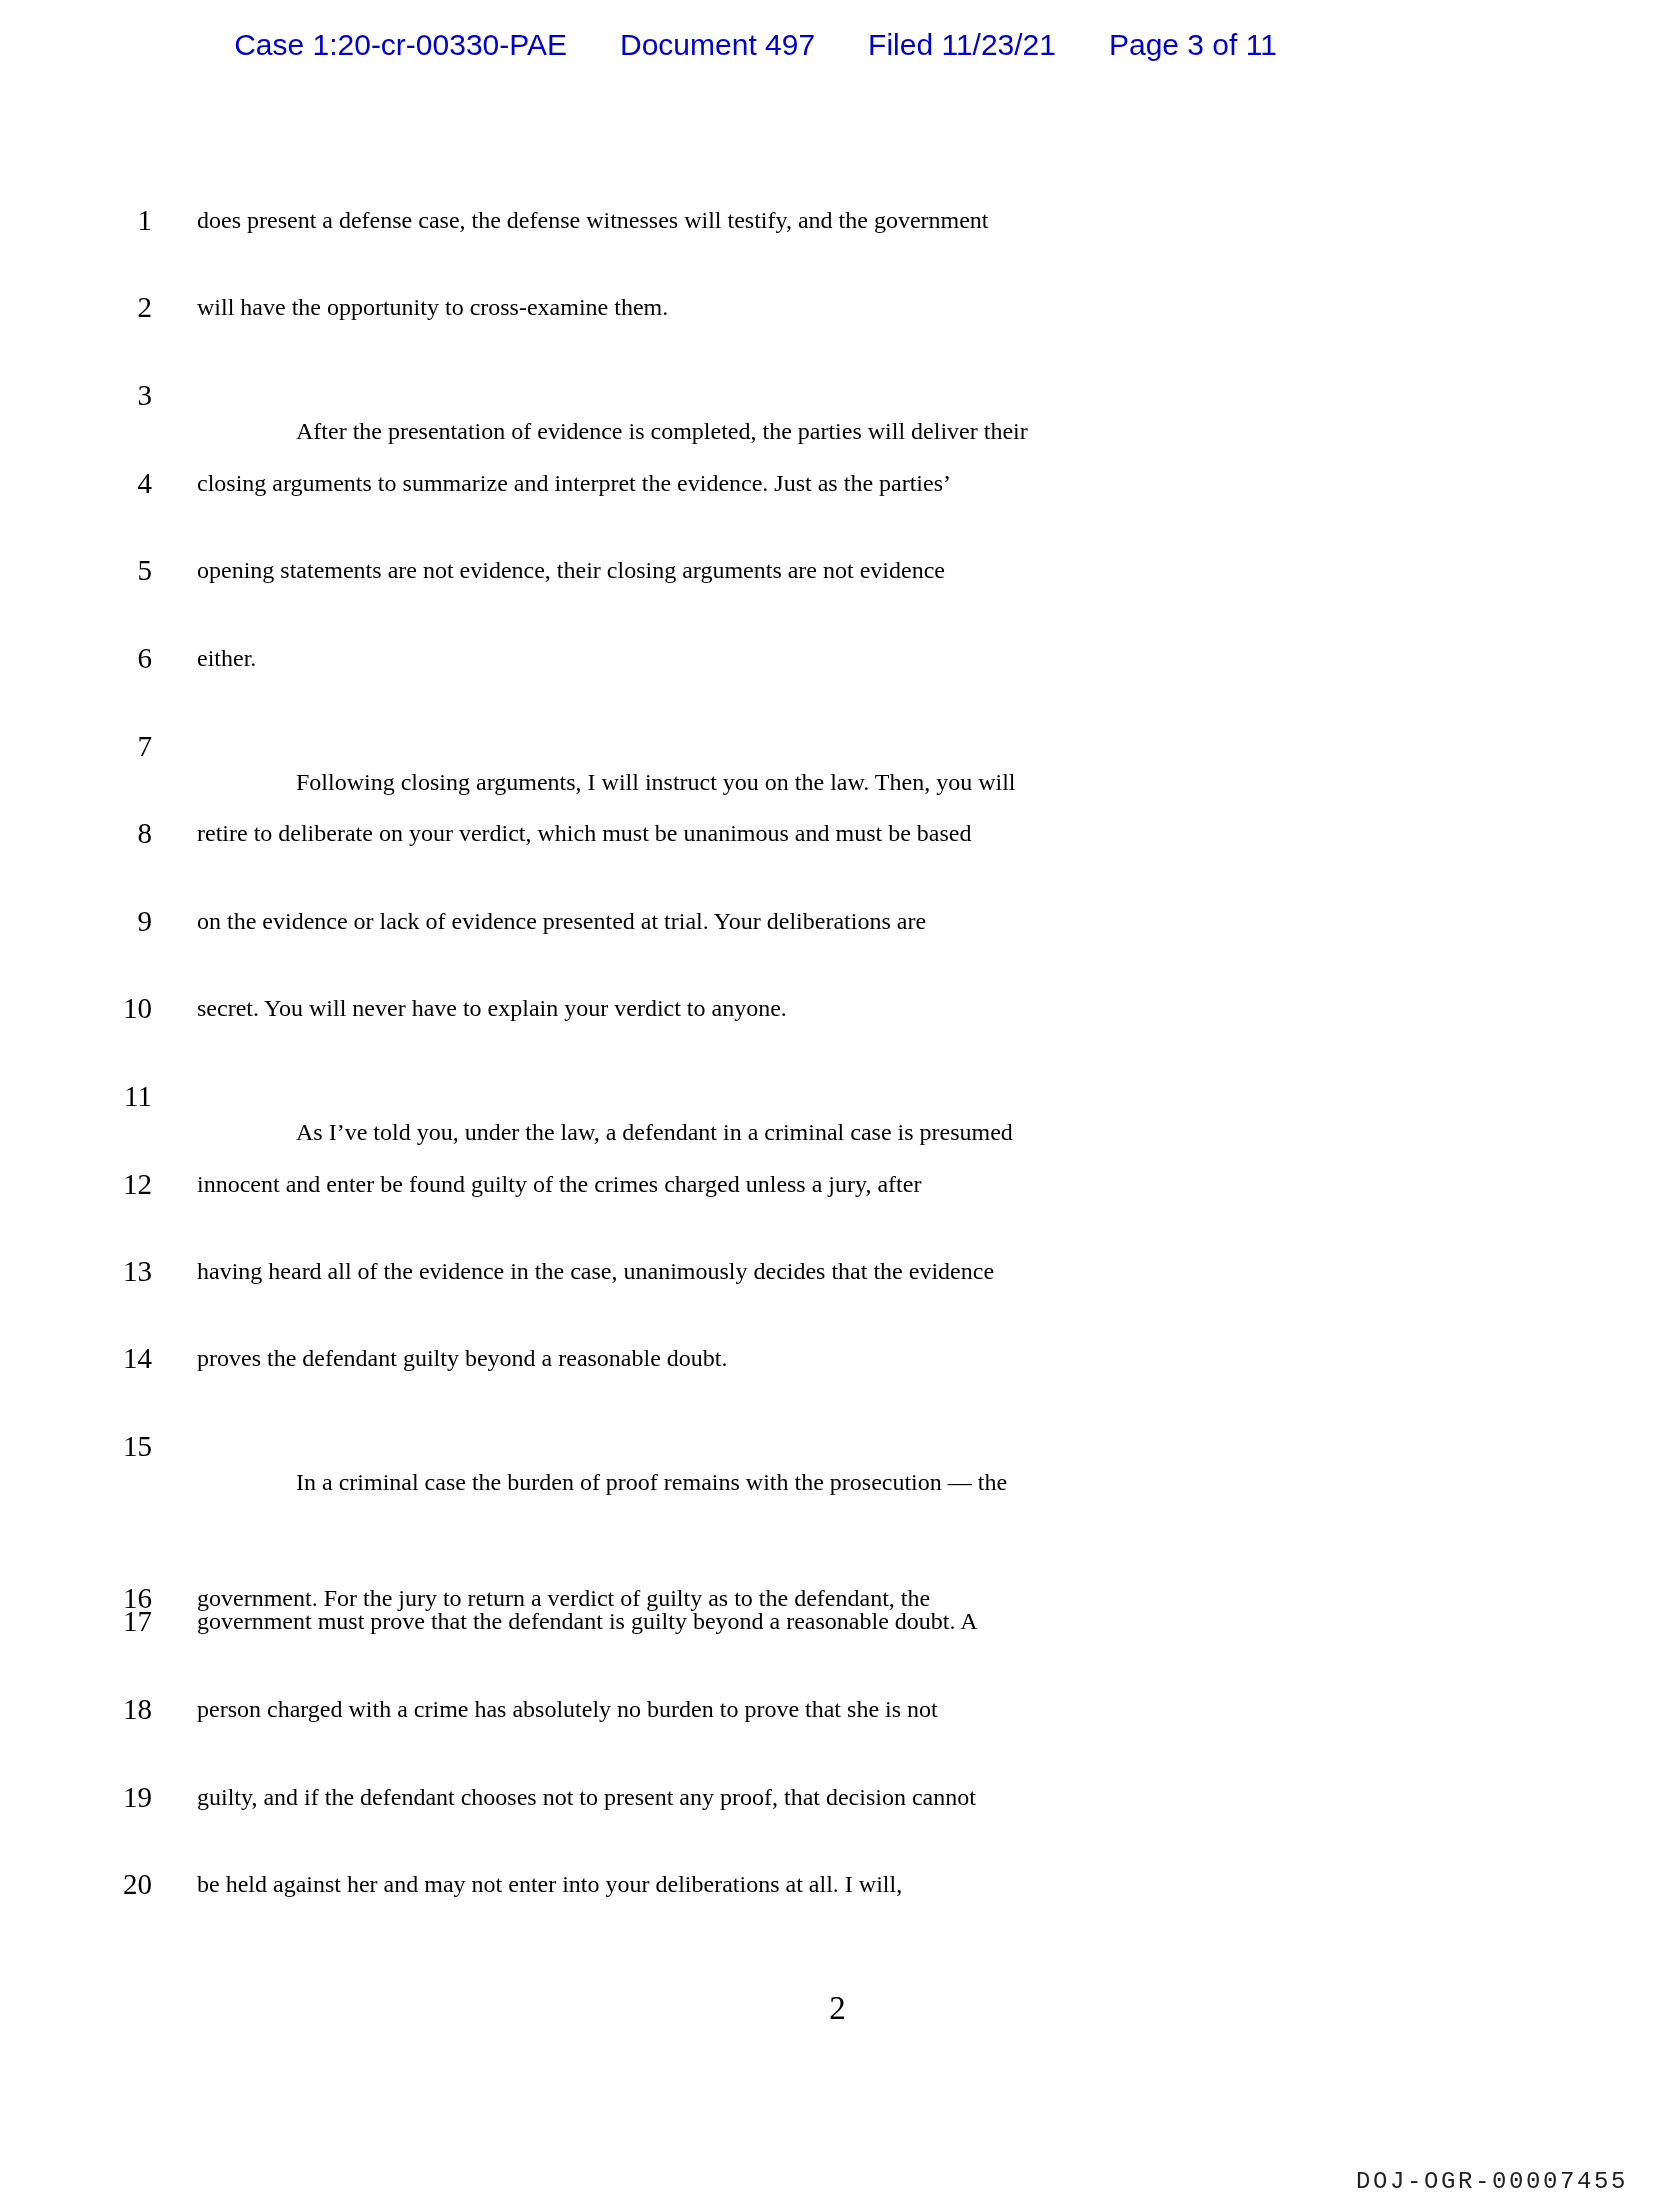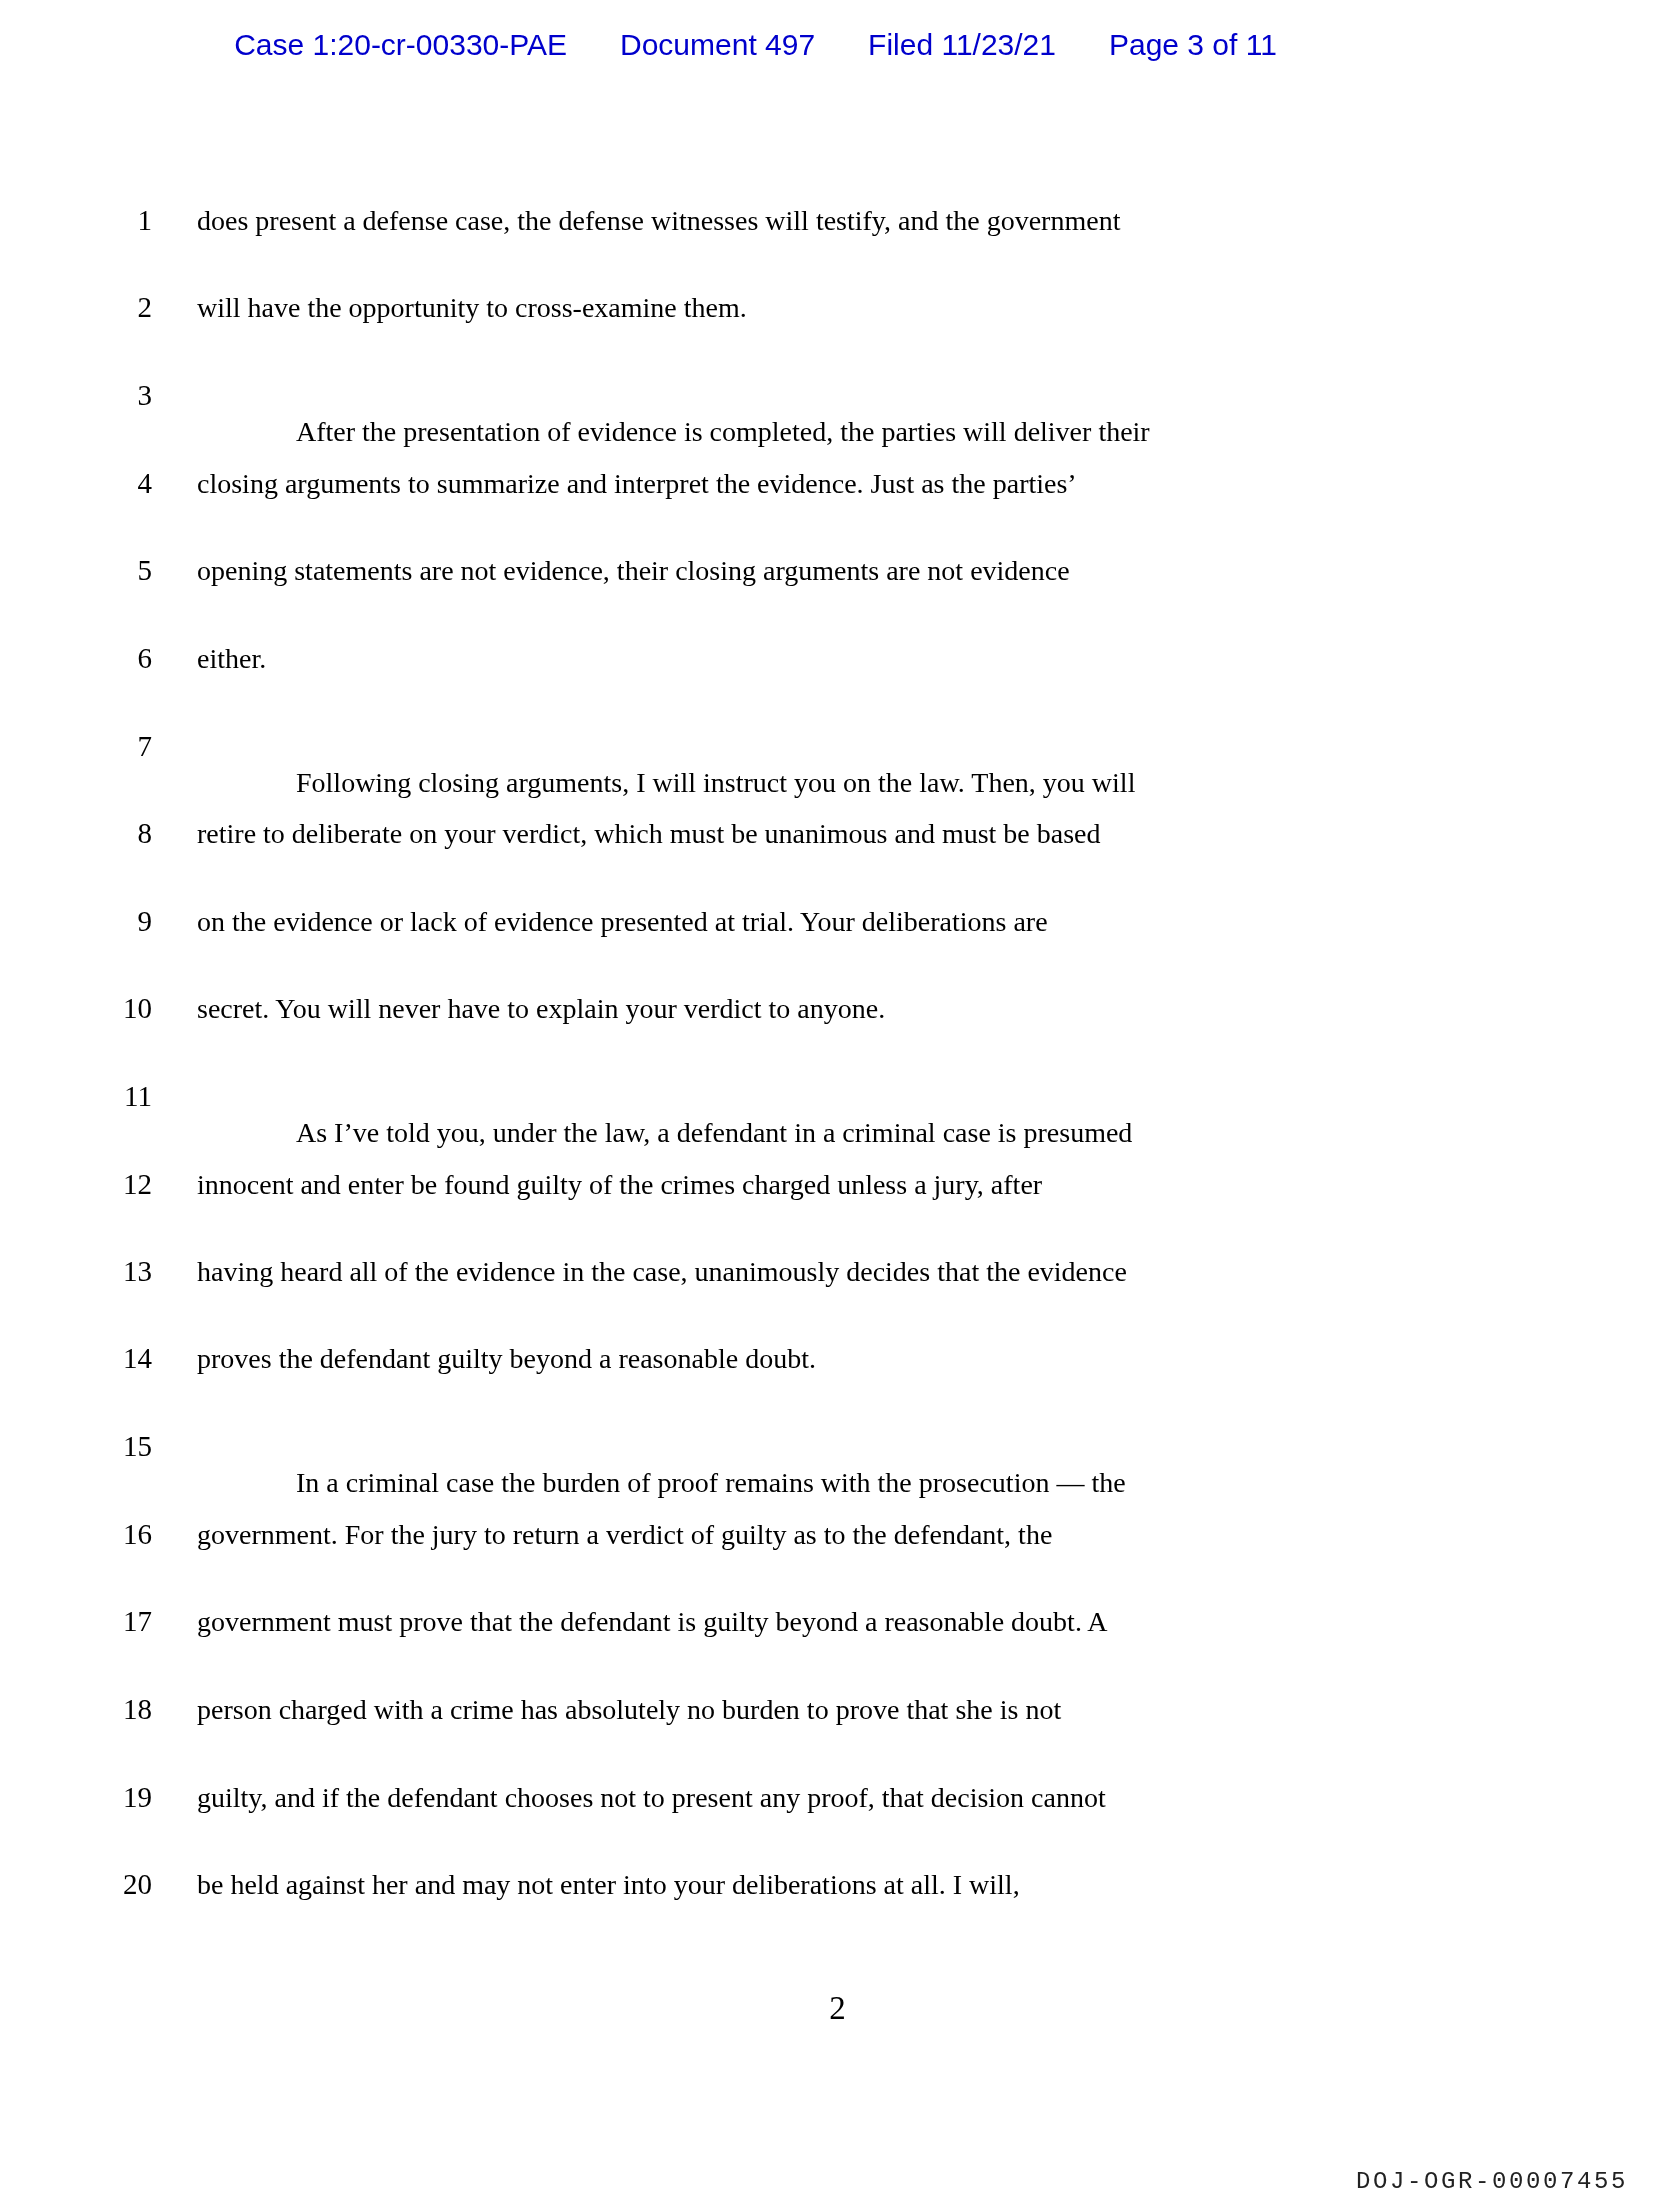--- a/index.html
+++ b/index.html
@@ -46,21 +46,21 @@
       position: absolute;
       left: 99px;
       width: 53px;
       text-align: right;
       font-size: 29px;
       line-height: 53px;
     }
     .line-text {
       position: absolute;
       left: 197px;
-      font-size: 28px;
+      font-size: 24px;
       line-height: 53px;
       white-space: nowrap;
     }
     .line-text.indent {
       left: 296px;
       margin-top: 36px;
     }
     .page-number {
       position: absolute;
       top: 1990px;
@@ -143,21 +143,21 @@
     <span class="line-text">having heard all of the evidence in the case, unanimously decides that the evidence</span>
   </div>
   <div class="line" style="top:1138px">
     <span class="line-number">14</span>
     <span class="line-text">proves the defendant guilty beyond a reasonable doubt.</span>
   </div>
   <div class="line" style="top:1226px">
     <span class="line-number">15</span>
     <span class="line-text indent">In a criminal case the burden of proof remains with the prosecution — the</span>
   </div>
-  <div class="line" style="top:1314px">
+  <div class="line" style="top:1378px">
     <span class="line-number">16</span>
     <span class="line-text">government.  For the jury to return a verdict of guilty as to the defendant, the</span>
   </div>
   <div class="line" style="top:1401px">
     <span class="line-number">17</span>
     <span class="line-text">government must prove that the defendant is guilty beyond a reasonable doubt.  A</span>
   </div>
   <div class="line" style="top:1489px">
     <span class="line-number">18</span>
     <span class="line-text">person charged with a crime has absolutely no burden to prove that she is not</span>

